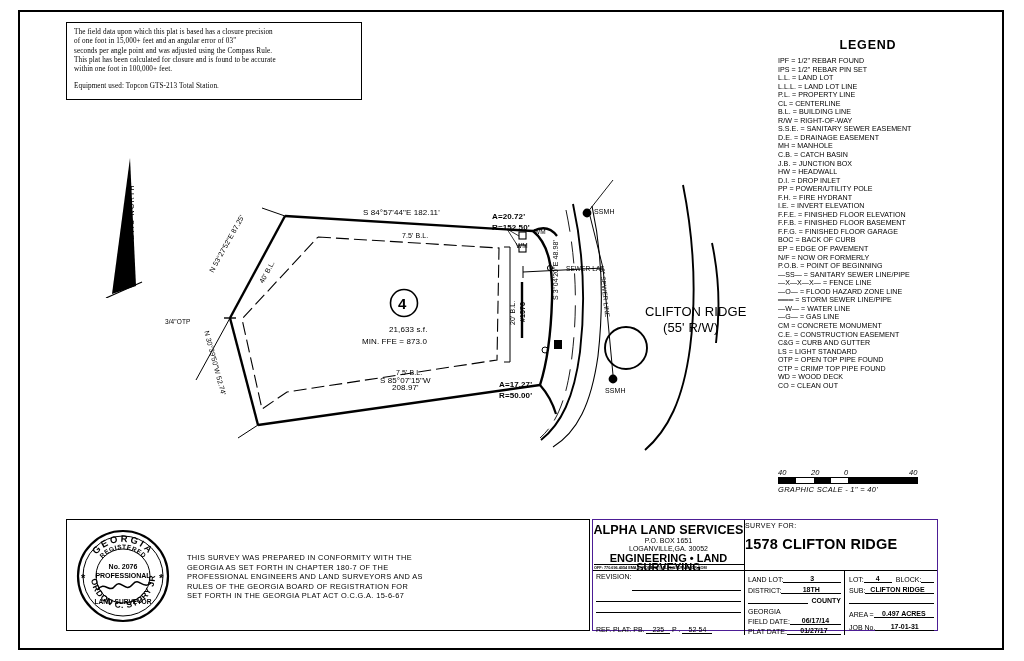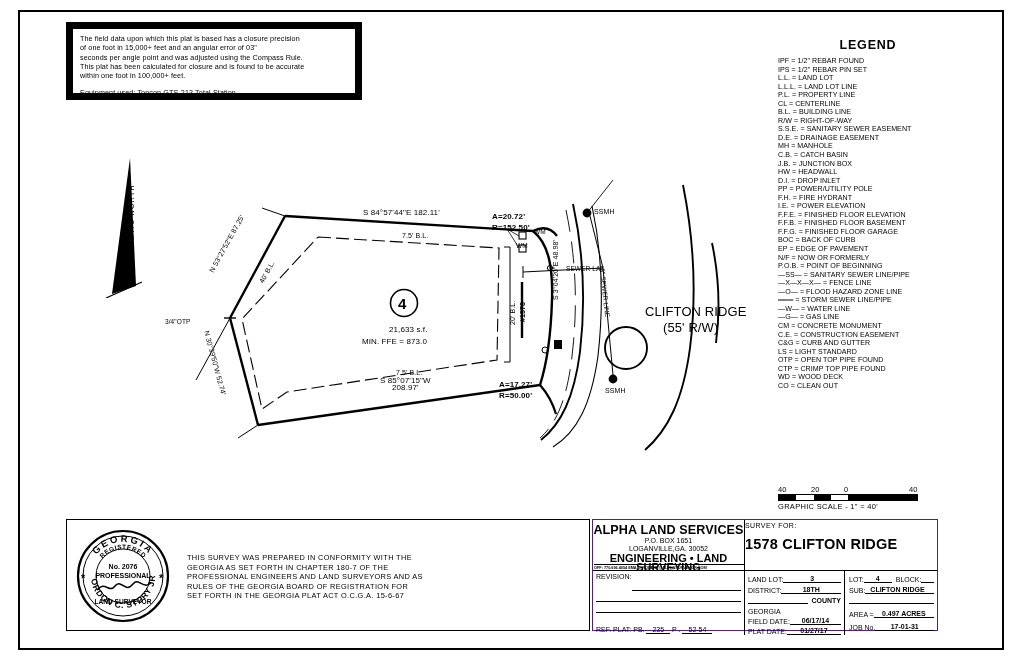--- a/index.html
+++ b/index.html
@@ -1,21 +1,21 @@
 <!DOCTYPE html>
 <html><head>
 <meta charset="utf-8">
 <style>
   html,body{margin:0;padding:0;background:#ffffff;}
   body{width:1024px;height:661px;overflow:hidden;font-family:"Liberation Sans",sans-serif;color:#000;}
   #sheet{position:relative;width:1024px;height:661px;background:#fff;}
   .outer-border{position:absolute;left:18px;top:10px;width:986px;height:640px;border:2px solid #000;box-sizing:border-box;}
 
   
-  .notes{position:absolute;left:66px;top:22px;width:296px;height:78px;border:7px solid #000000;box-sizing:border-box;padding:5px 7px;}
+  .notes{position:absolute;left:66px;top:22px;width:296px;height:78px;border:1px solid #000000;box-sizing:border-box;padding:5px 7px;font-family:Liberation Serif, serif;}
   .notes p{margin:0;font-size:7.2px;line-height:9.3px;letter-spacing:.1px;}
   .notes p.gap{margin-top:8px;}
 
   
   .legend{position:absolute;left:778px;top:38px;width:180px;}
   .legend h2{margin:0 0 5px 0;font-size:12.5px;font-weight:700;text-align:center;letter-spacing:.8px;}
   .legend ul{list-style:none;margin:0;padding:0;}
   .legend li{font-size:7.1px;line-height:8.55px;white-space:nowrap;letter-spacing:.05px;}
 
   
@@ -27,21 +27,21 @@
 
   
   #draw{position:absolute;left:0;top:0;width:1024px;height:661px;pointer-events:none;}
 
   .mlab{position:absolute;font-size:8px;white-space:nowrap;letter-spacing:.1px;}
   .mlab.b{font-weight:700;}
   .mlab.s7{font-size:7px;}
   .mlab.s65{font-size:6.5px;}
 
   
-  .gscale{position:absolute;left:778px;top:485px;width:140px;}
+  .gscale{position:absolute;left:778px;top:468px;width:140px;font-style:italic;}
   .gscale .nums{position:relative;height:9px;font-size:7.5px;}
   .gscale .nums span{position:absolute;top:0;}
   .gscale .bar{display:flex;height:7px;border:1px solid #000;box-sizing:border-box;}
   .gscale .bar i{flex:1;height:100%;display:block;}
   .gscale .cap{font-size:7.5px;margin-top:1px;letter-spacing:.3px;white-space:nowrap;}
 
   
   .certbox{position:absolute;left:66px;top:519px;width:524px;height:112px;border:1px solid #000;box-sizing:border-box;}
   .seal{position:absolute;left:8px;top:8px;width:96px;height:96px;}
   .certtext{position:absolute;left:120px;top:33px;width:400px;}
@@ -105,21 +105,21 @@
       <li>R/W = RIGHT-OF-WAY</li>
       <li>S.S.E. = SANITARY SEWER EASEMENT</li>
       <li>D.E. = DRAINAGE EASEMENT</li>
       <li>MH = MANHOLE</li>
       <li>C.B. = CATCH BASIN</li>
       <li>J.B. = JUNCTION BOX</li>
       <li>HW = HEADWALL</li>
       <li>D.I. = DROP INLET</li>
       <li>PP = POWER/UTILITY POLE</li>
       <li>F.H. = FIRE HYDRANT</li>
-      <li>I.E. = POWER ELEVATION</li>
+      <li>I.E. = INVERT ELEVATION</li>
       <li>F.F.E. = FINISHED FLOOR ELEVATION</li>
       <li>F.F.B. = FINISHED FLOOR BASEMENT</li>
       <li>F.F.G. = FINISHED FLOOR GARAGE</li>
       <li>BOC = BACK OF CURB</li>
       <li>EP = EDGE OF PAVEMENT</li>
       <li>N/F = NOW OR FORMERLY</li>
       <li>P.O.B. = POINT OF BEGINNING</li>
       <li>—SS— = SANITARY SEWER LINE/PIPE</li>
       <li>—X—X—X— = FENCE LINE</li>
       <li>—O— = FLOOD HAZARD ZONE LINE</li>

